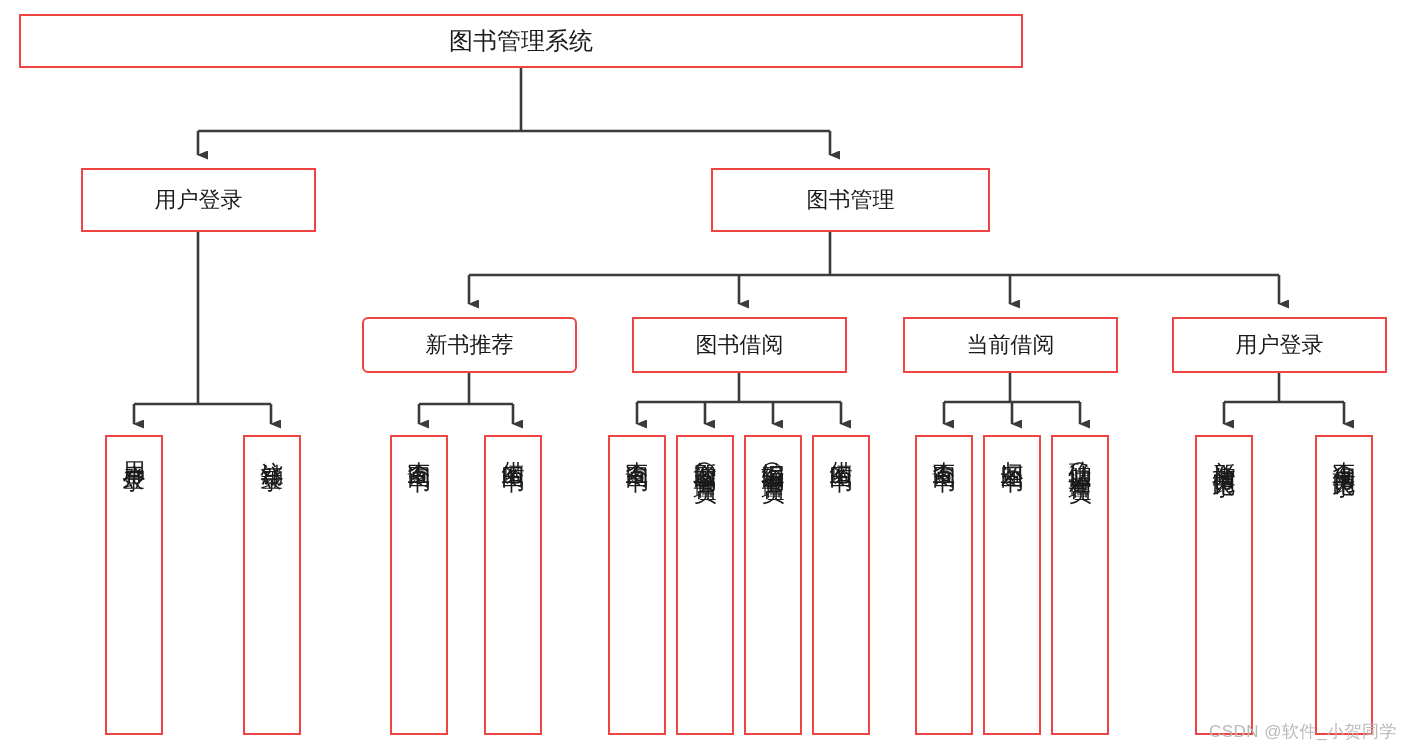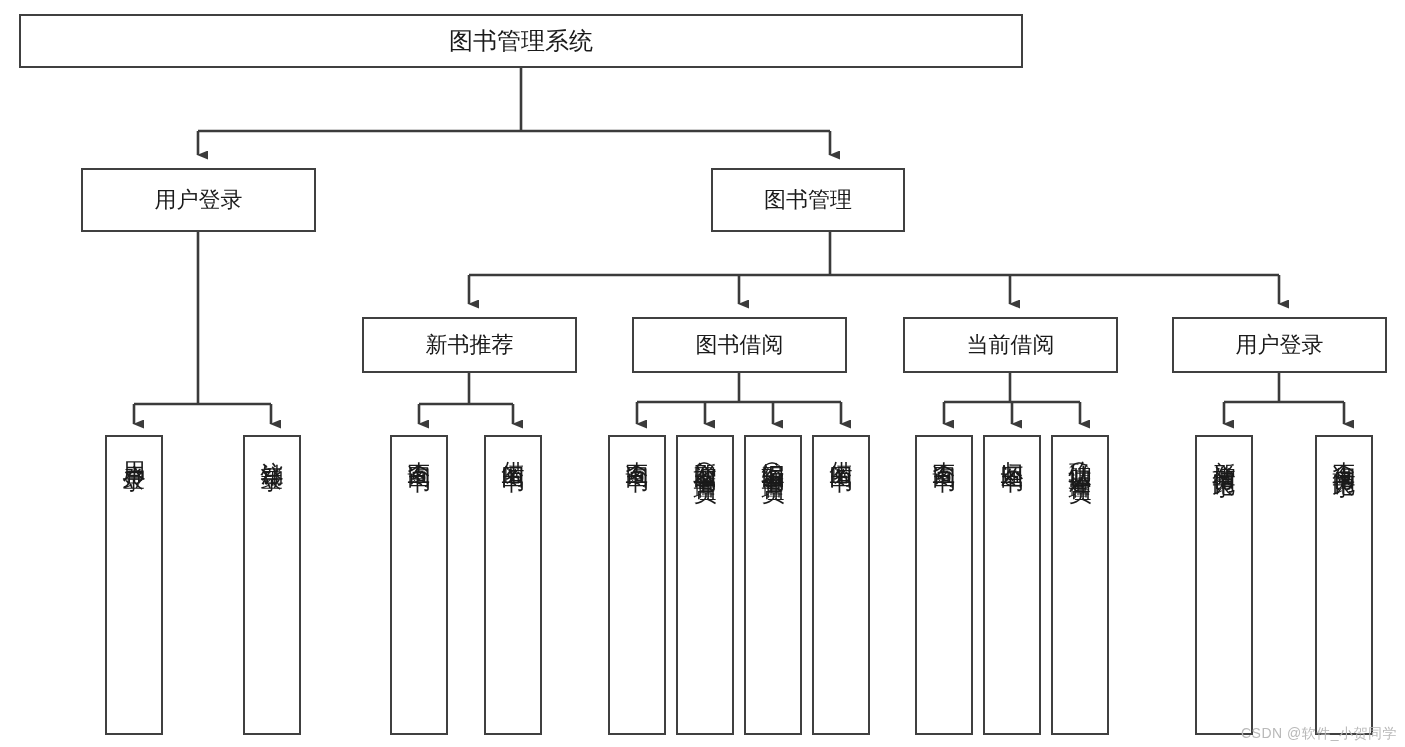--- a/index.html
+++ b/index.html
@@ -25,21 +25,21 @@
     top: 0;
     width: 1405px;
     height: 747px;
     pointer-events: none;
   }
   
   .node {
     position: absolute;
     box-sizing: border-box;
     background: #ffffff;
-    border: 2px solid #404040;
+    border: 2px solid #ef4444;
     display: flex;
     align-items: center;
     justify-content: center;
     color: #1a1a1a;
     z-index: 2;
   }
   .node .label {
     display: block;
     text-align: center;
     line-height: 1.05;
@@ -64,21 +64,21 @@
     letter-spacing: 3px;
     line-height: 1;
     margin: 0 auto;
     white-space: nowrap;
   }
   
   #watermark {
     position: absolute;
     right: 8px;
     bottom: 4px;
-    font-size: 14px;
+    font-size: 17px;
     color: #b9b9b9;
     letter-spacing: 0.5px;
     z-index: 3;
     white-space: nowrap;
   }
 </style>
 </head>
 <body>
 
 <div id="canvas">
@@ -133,25 +133,25 @@
     </g>
   </svg>
 
   <div class="node root" style="left:19px; top:14px; width:1004px; height:54px;">
     <span class="label">图书管理系统</span>
   </div>
 
   <div class="node h-node" style="left:81px; top:168px; width:235px; height:64px;">
     <span class="label">用户登录</span>
   </div>
-  <div class="node h-node" style="left:711px; top:168px; width:194px; height:64px;">
+  <div class="node h-node" style="left:711px; top:168px; width:279px; height:64px;">
     <span class="label">图书管理</span>
   </div>
 
-  <div class="node h-node" style="left:362px; top:317px; width:215px; height:56px;">
+  <div class="node h-node" style="left:362px; top:317px; width:215px; height:56px;border-radius:6px;">
     <span class="label">新书推荐</span>
   </div>
   <div class="node h-node" style="left:903px; top:317px; width:215px; height:56px;">
     <span class="label">当前借阅</span>
   </div>
   <div class="node h-node" style="left:632px; top:317px; width:215px; height:56px;">
     <span class="label">图书借阅</span>
   </div>
   <div class="node h-node" style="left:1172px; top:317px; width:215px; height:56px;">
     <span class="label">用户登录</span>

